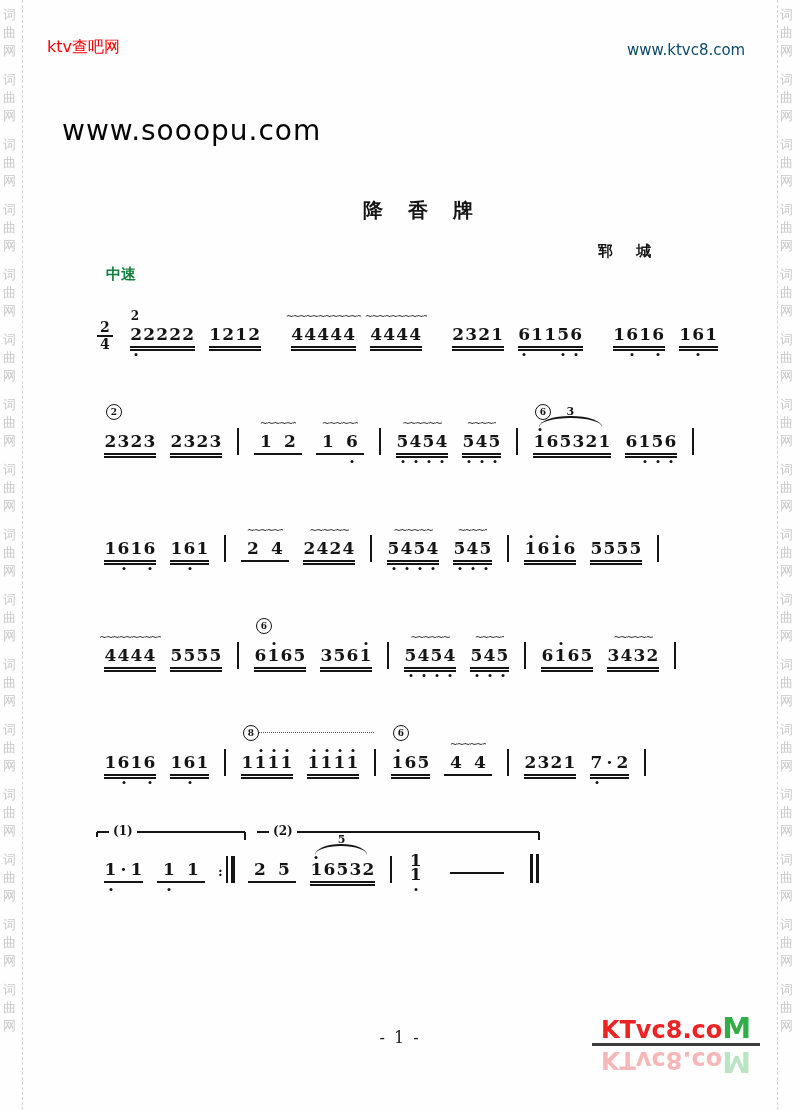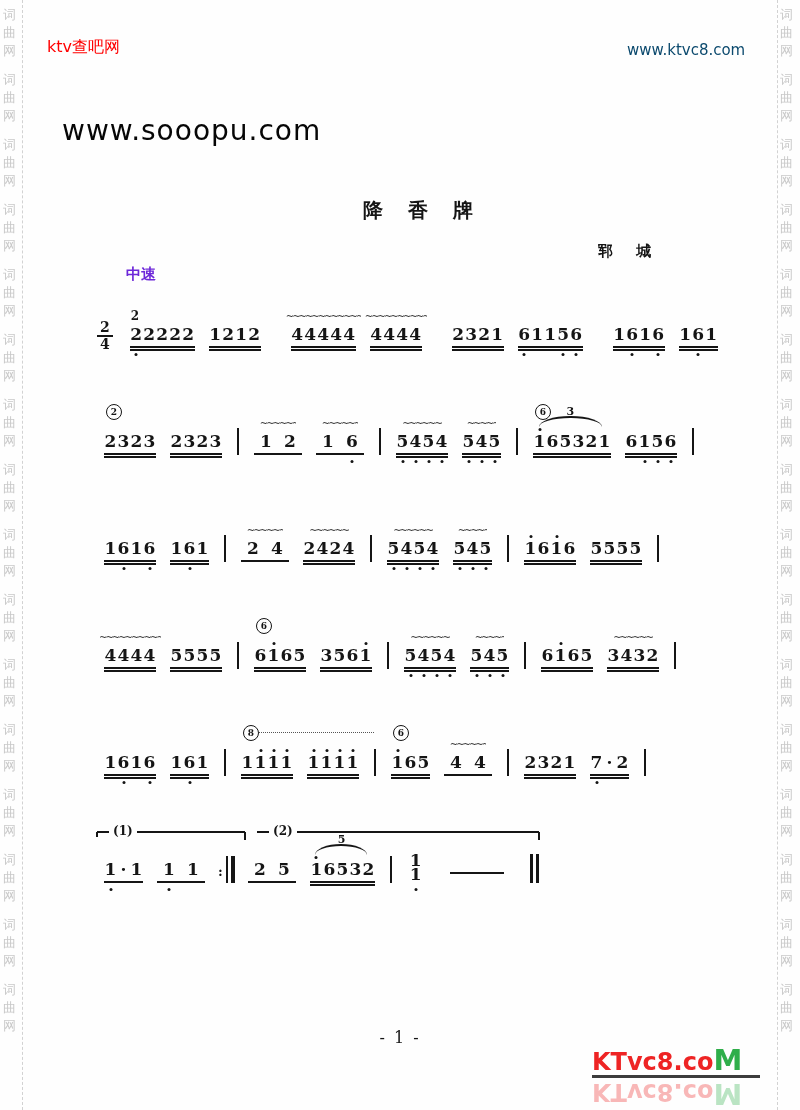--- a/index.html
+++ b/index.html
@@ -17,21 +17,21 @@
 
   
   .hdr-left{position:absolute;left:47px;top:37px;font-size:16px;color:#ff0000;}
   .hdr-right{position:absolute;left:627px;top:41px;font-size:15px;color:#0c4a6e;}
   .sooopu{position:absolute;left:62px;top:114px;font-size:28px;letter-spacing:1px;color:#060606;}
   .title{position:absolute;left:340px;top:197px;font-size:20px;font-weight:bold;letter-spacing:9px;
          font-family:"DejaVu Serif",serif;color:#151515;margin-left:23px;}
   .credit{position:absolute;left:598px;top:242px;font-size:15px;font-weight:bold;letter-spacing:9px;
           font-family:"DejaVu Serif",serif;color:#151515;}
   .tempo{position:absolute;left:106px;top:265px;font-size:15px;font-weight:bold;
-         font-family:"DejaVu Serif",serif;color:#6d28d9;margin-left:20px;}
+         font-family:"DejaVu Serif",serif;color:#15803d;}
 
   
   .music{position:absolute;left:97px;top:322px;width:640px;}
   .music-line{position:relative;display:flex;align-items:flex-end;height:26px;margin-bottom:81px;}
 
   .ts{display:inline-flex;flex-direction:column;align-items:center;align-self:flex-end;margin:0 10px -3px 0;
       font-family:"DejaVu Serif",serif;font-weight:bold;font-size:14px;line-height:13px;color:#151515;}
   .ts-top{border-bottom:2px solid #151515;padding:0 3px 1px;}
   .ts-bot{padding-top:1px;}
 
@@ -81,21 +81,21 @@
 
   .volta{position:absolute;top:-26px;height:9px;border-top:2px solid #151515;}
   .volta::after{content:"";position:absolute;right:-1px;top:-1px;height:8px;border-right:2px solid #151515;}
   .volta.v1::before{content:"";position:absolute;left:-1px;top:-1px;height:5px;border-left:2px solid #151515;}
   .vlabel{position:absolute;left:12px;top:-9px;background:#fefefe;padding:0 4px;font-size:12px;font-weight:bold;
           font-family:"DejaVu Serif",serif;color:#151515;}
 
   
   .pageno{position:absolute;left:0;right:0;top:1028px;text-align:center;font-size:16px;
           font-family:"DejaVu Serif",serif;color:#151515;letter-spacing:2px;}
-  .logo{position:absolute;left:592px;top:1014px;width:168px;text-align:left;line-height:1;margin-top:32px;}
+  .logo{position:absolute;left:592px;top:1014px;width:168px;text-align:center;line-height:1;}
   .logo-text{font-weight:bold;font-size:24px;letter-spacing:0px;white-space:nowrap;}
   .logo-main{color:#ee2424;} .logo-suffix{color:#ee2424;} .logo-m{color:#2fae4a;font-size:29px;}
   .logo-line{border-top:3px solid #3c3c3c;margin-top:0px;}
   .logo-reflect{transform:scaleY(-1);opacity:0.32;margin-top:1px;}
 </style>
 </head>
 <body>
 
 <div class="page">
 

